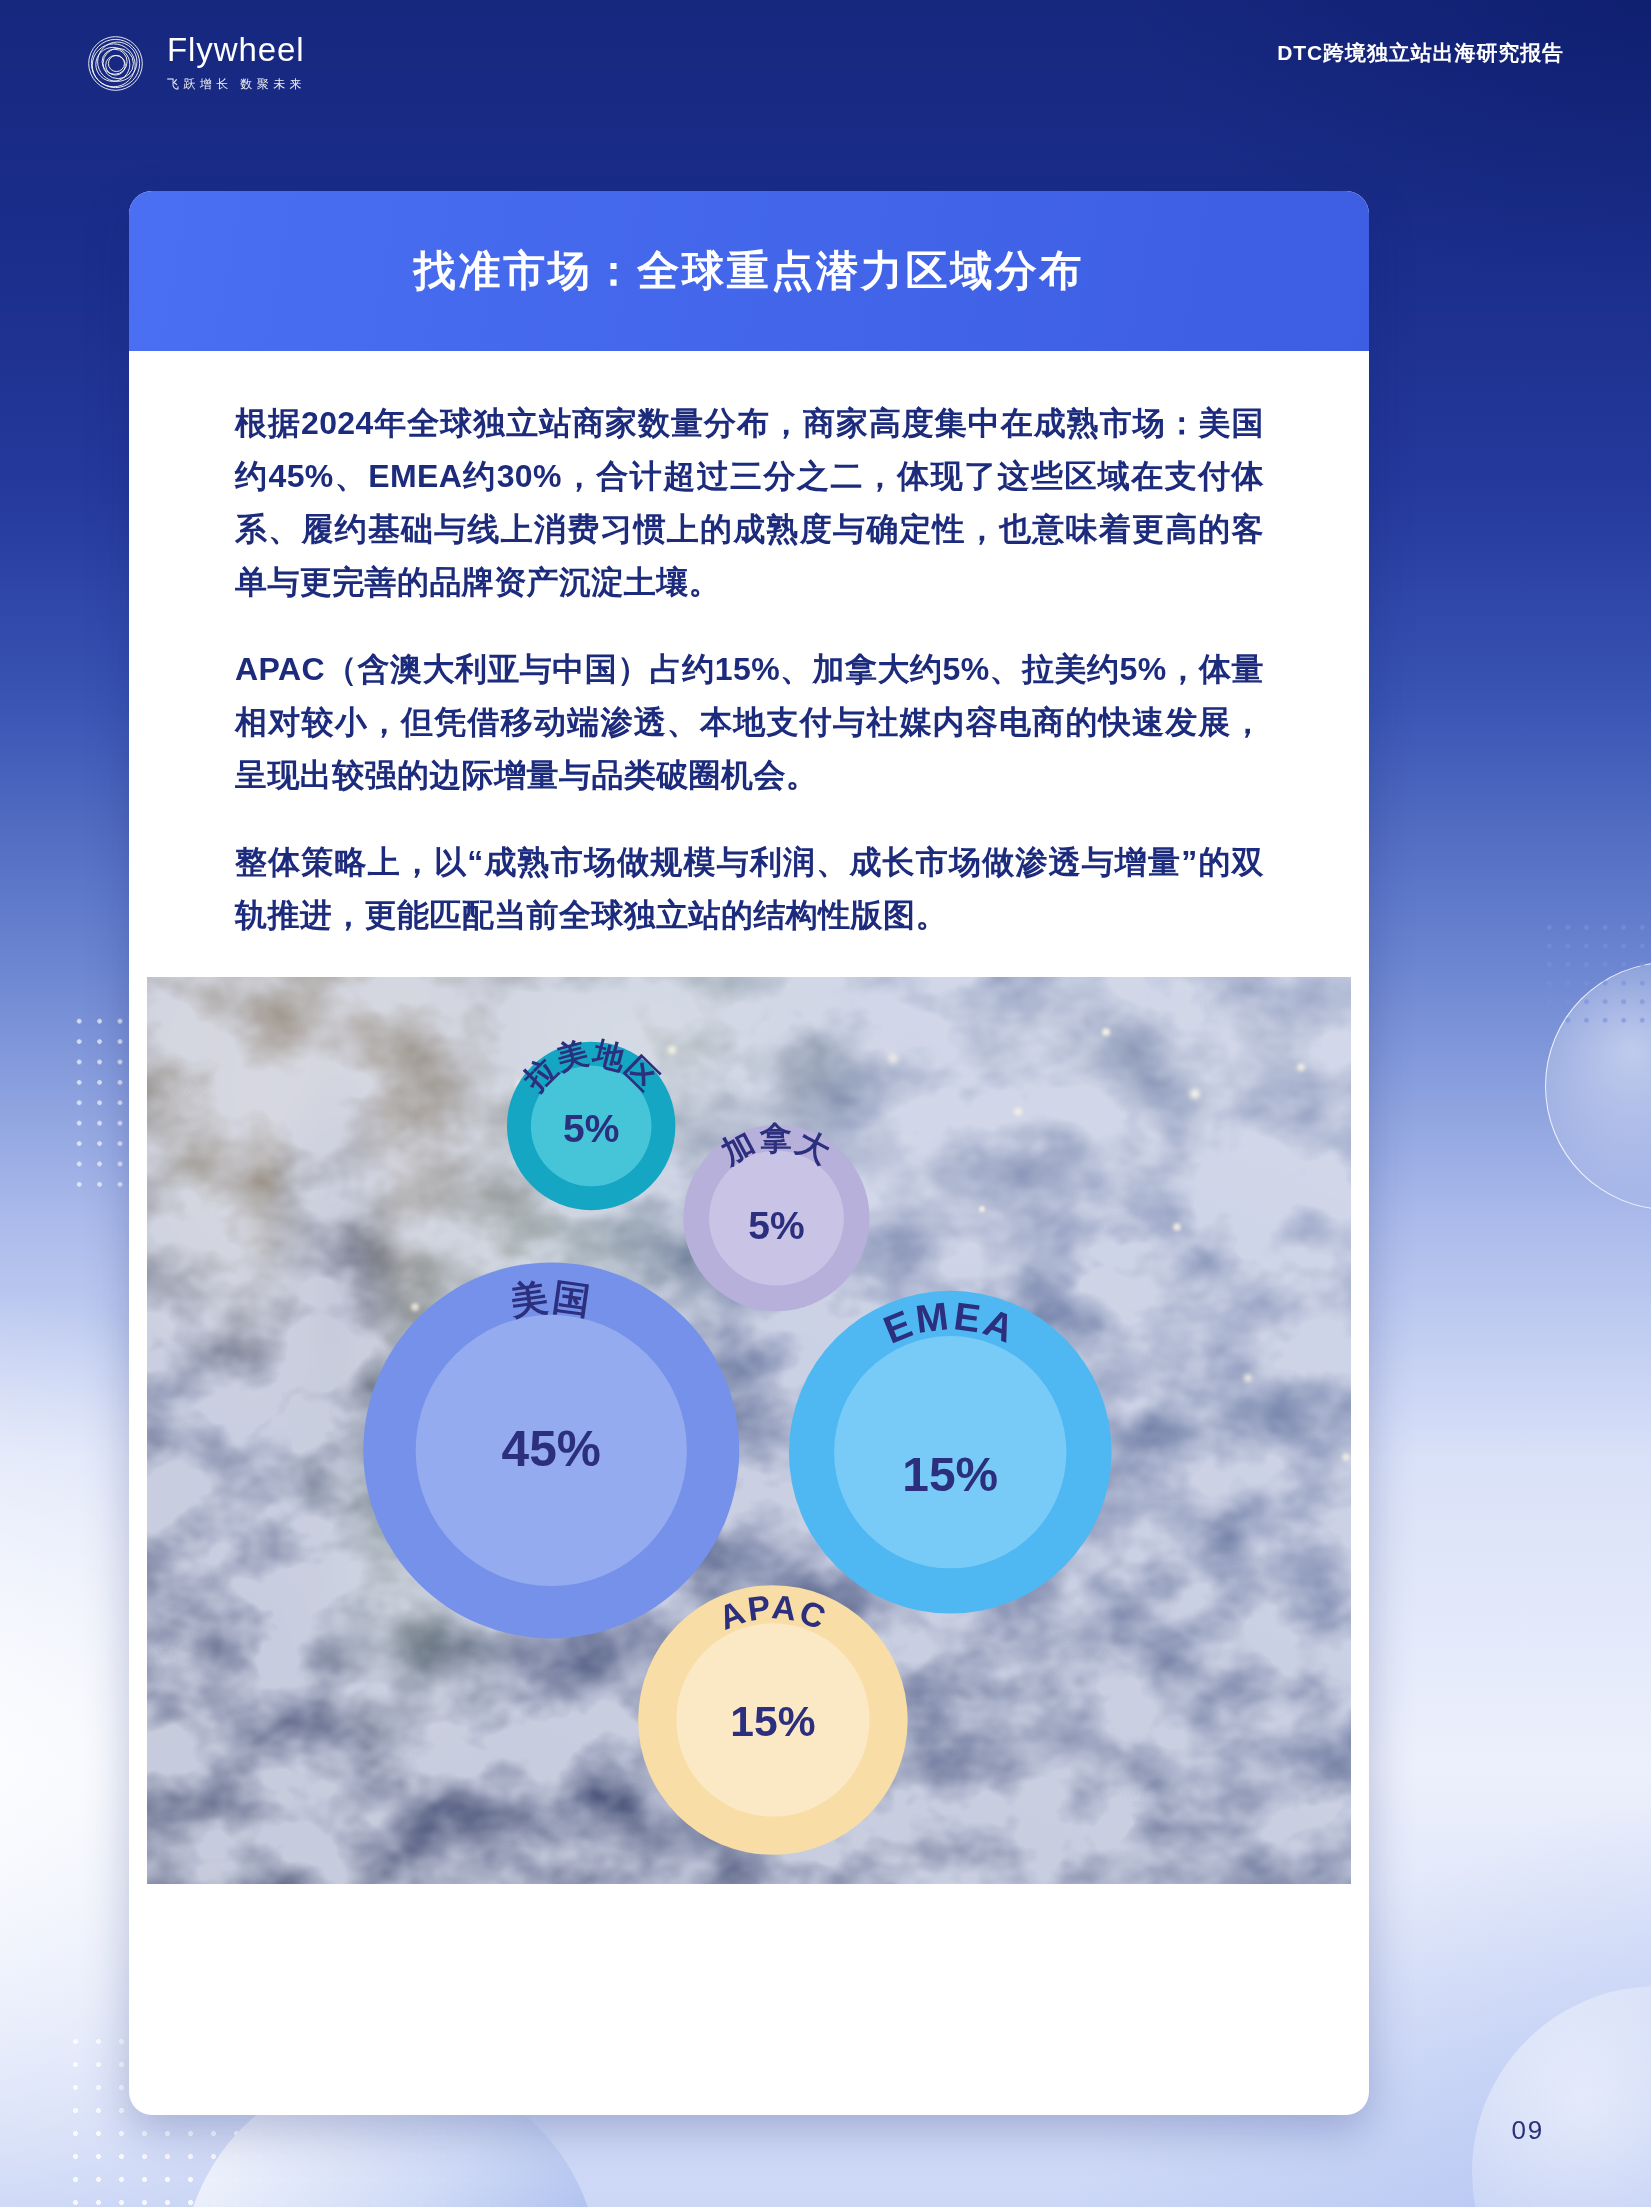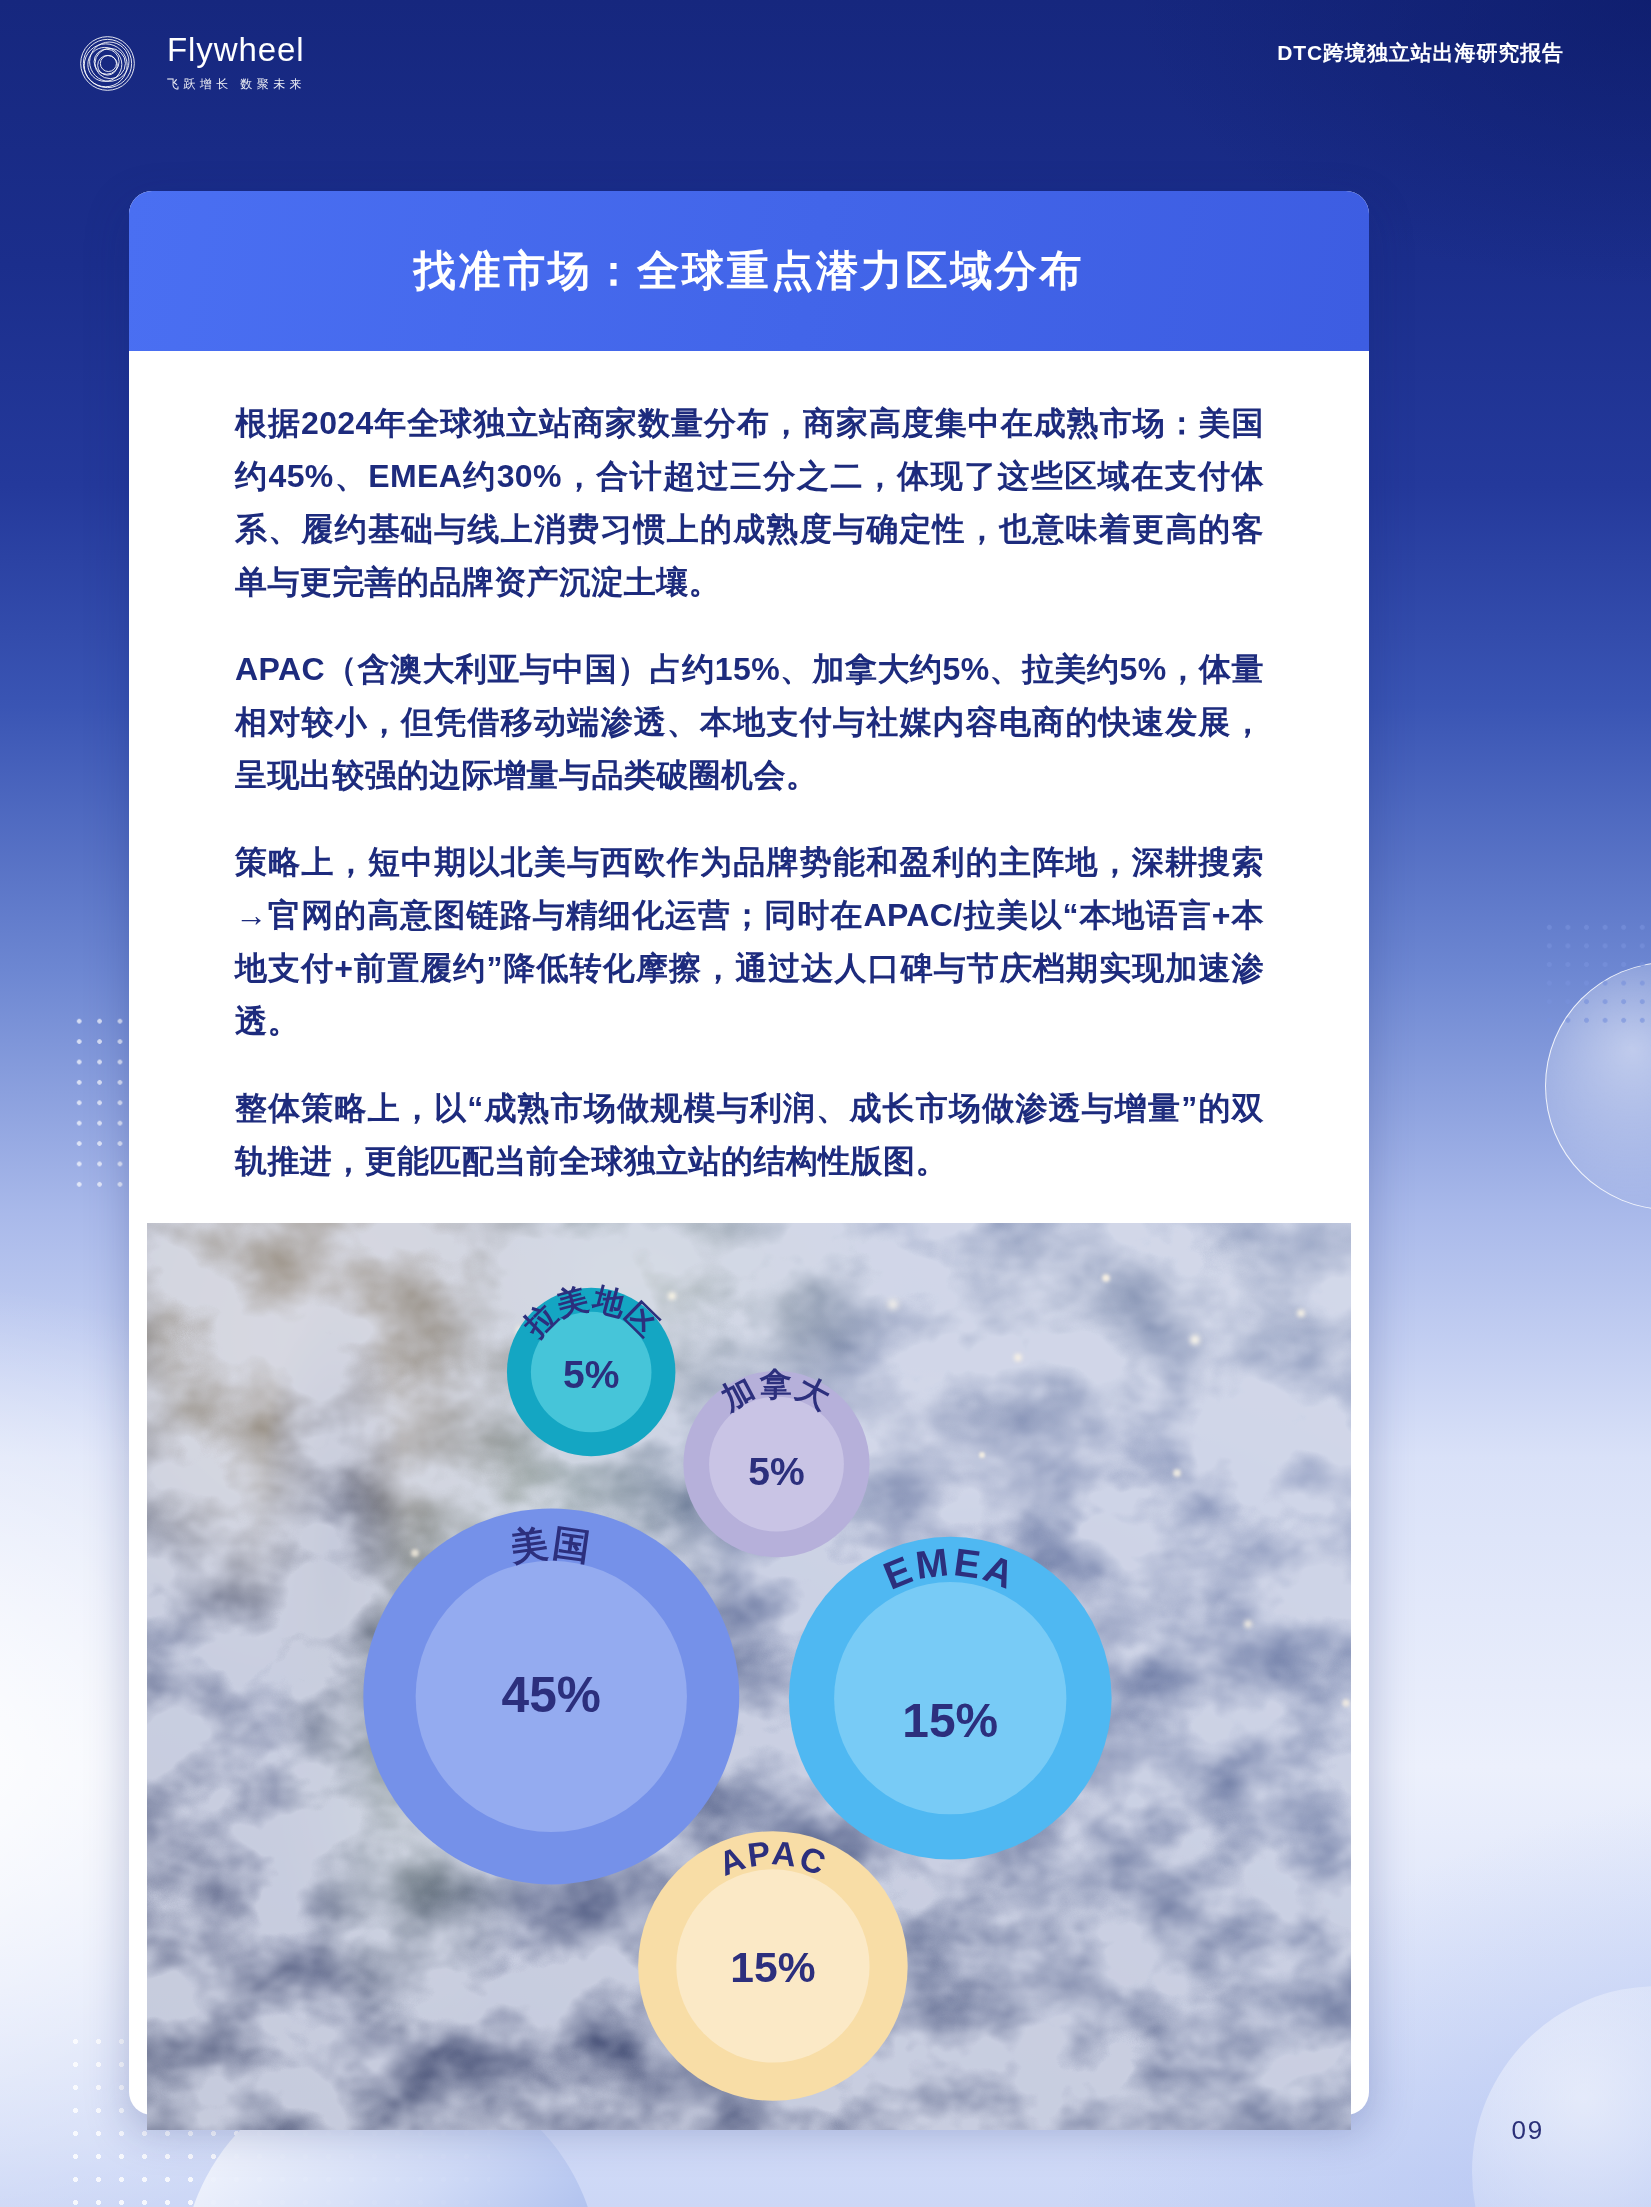--- a/index.html
+++ b/index.html
@@ -39,21 +39,21 @@
     left:1545px; top:962px; width:248px; height:248px; border-radius:50%;
     border:1.8px solid rgba(255,255,255,.85);
     background:radial-gradient(circle at 35% 35%, rgba(255,255,255,.5), rgba(255,255,255,0) 70%);
   }
   .circle-bottom-right {
     left:1472px; top:1986px; width:372px; height:372px; border-radius:50%;
     background:radial-gradient(circle at 30% 30%, rgba(255,255,255,.8), rgba(196,209,245,.1) 70%); opacity:.7;
   }
 
   
-  .hdr-logo { position:absolute; left:78px; top:28px; display:flex; align-items:flex-end; gap:30px; }
+  .hdr-logo { position:absolute; left:86px; top:28px; display:flex; align-items:flex-end; gap:22px; }
   .logo-swirl { width:59px; height:59px; margin-top:5.3px; }
   .logo-texts { display:flex; flex-direction:column; }
   .logo-name { color:#ffffff; font-size:33px; font-weight:400; letter-spacing:0.9px; line-height:43px; }
   .logo-tag { color:rgba(255,255,255,.92); font-size:12px; letter-spacing:4.4px; margin-top:5.3px; }
   .hdr-title {
     position:absolute; right:88px; top:39px; color:#ffffff;
     font-size:21px; font-weight:700; letter-spacing:0.9px;
   }
 
   
@@ -154,21 +154,20 @@
   <div class="card">
 
     <div class="banner">
       <span class="banner-title">找准市场：全球重点潜力区域分布</span>
     </div>
 
 
     <div class="paras">
       <p>根据2024年全球独立站商家数量分布，商家高度集中在成熟市场：美国约45%、EMEA约30%，合计超过三分之二，体现了这些区域在支付体系、履约基础与线上消费习惯上的成熟度与确定性，也意味着更高的客单与更完善的品牌资产沉淀土壤。</p>
       <p>APAC（含澳大利亚与中国）占约15%、加拿大约5%、拉美约5%，体量相对较小，但凭借移动端渗透、本地支付与社媒内容电商的快速发展，呈现出较强的边际增量与品类破圈机会。</p>
-      <p>策略上，短中期以北美与西欧作为品牌势能和盈利的主阵地，深耕搜索→官网的高意图链路与精细化运营；同时在APAC/拉美以“本地语言+本地支付+前置履约”降低转化摩擦，通过达人口碑与节庆档期实现加速渗透。</p>
       <p>整体策略上，以“成熟市场做规模与利润、成长市场做渗透与增量”的双轨推进，更能匹配当前全球独立站的结构性版图。</p>
     </div>
 
     <div class="map">
       <svg class="clouds" preserveAspectRatio="none" viewBox="0 0 1358 1023" width="1204" height="907">
         <filter id="cloudF" x="0" y="0" width="100%" height="100%">
           <feTurbulence type="fractalNoise" baseFrequency="0.0085 0.011" numOctaves="4" seed="11"></feTurbulence>
           <feColorMatrix type="matrix" values="0 0 0 0 1  0 0 0 0 1  0 0 0 0 1  0.9 0.9 0.9 0 -0.55"></feColorMatrix>
         </filter>
         <rect width="100%" height="100%" filter="url(#cloudF)"></rect>

